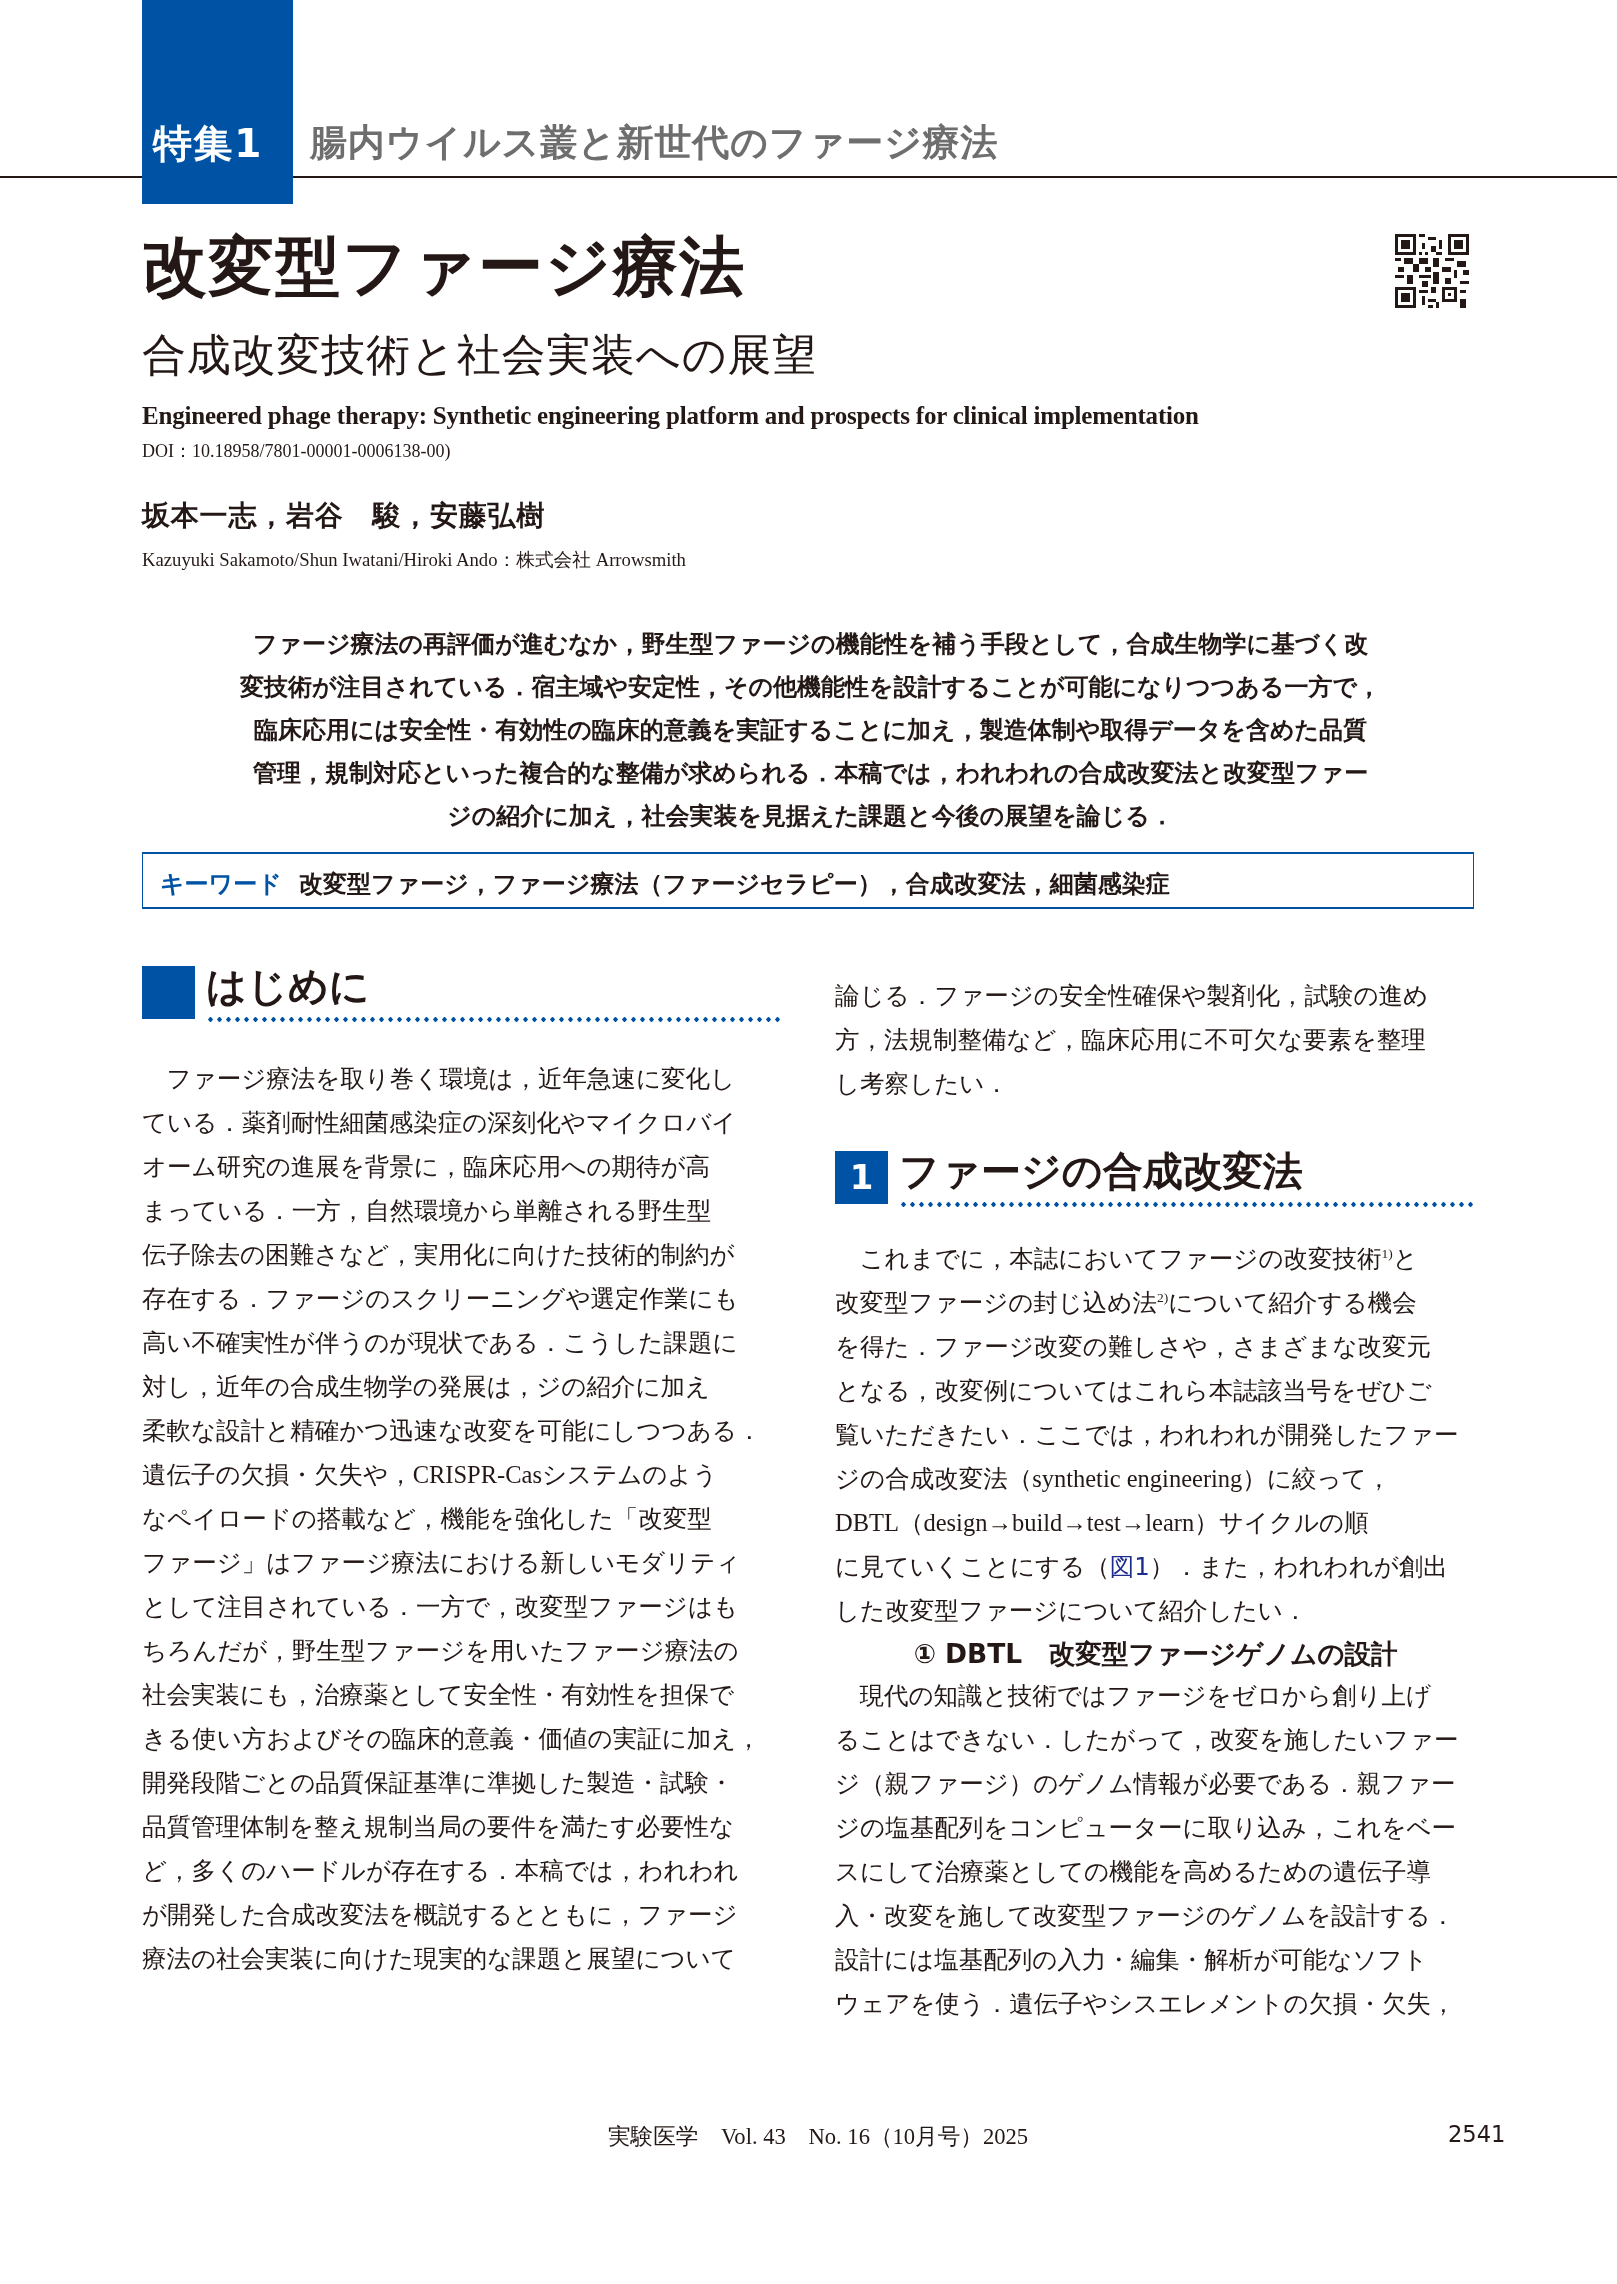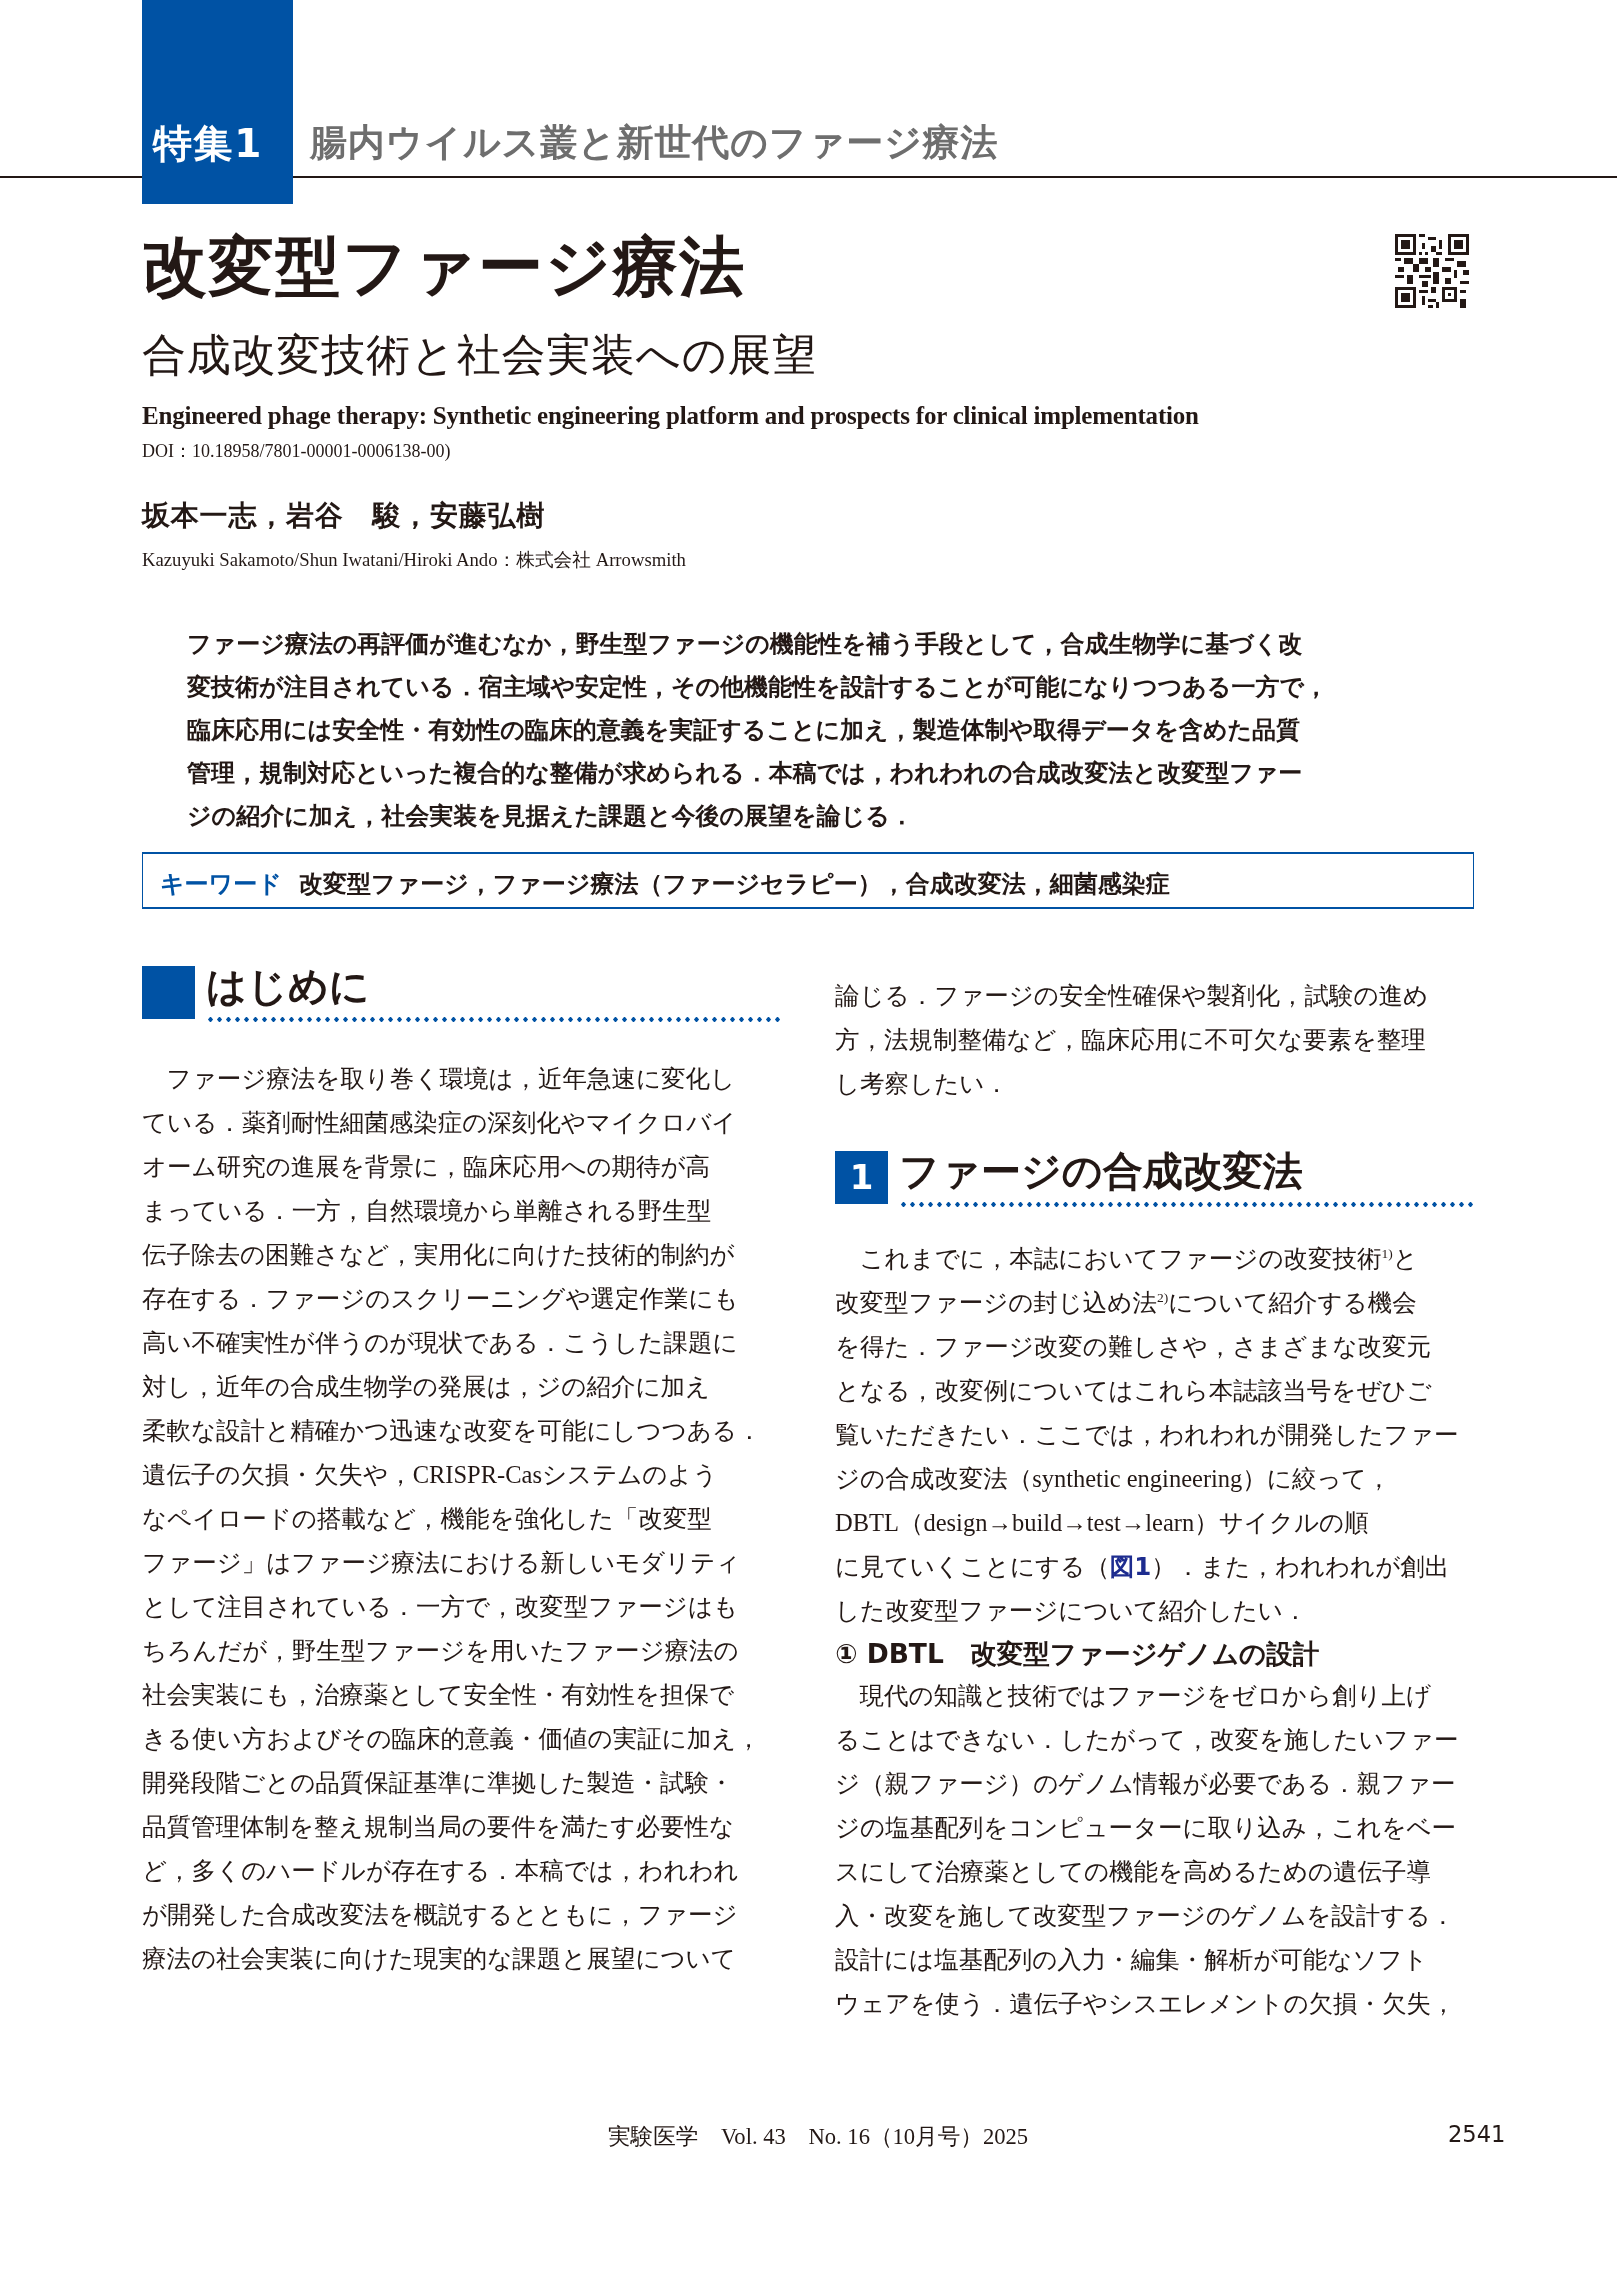--- a/index.html
+++ b/index.html
@@ -1,18 +1,18 @@
 <!DOCTYPE html>
 <html style="font-size:12.5px"><head>
 <meta charset="utf-8">
 <style>
   html, body { margin: 0; padding: 0; background: #ffffff; }
   body { width: 1618px; height: 2284px; position: relative; overflow: hidden;
          font-family: "DejaVu Serif", "Liberation Serif", serif; color: #231815; }
-  .sans { font-family: "DejaVu Sans", "Liberation Sans", sans-serif; }
+  .sans { font-family: "DejaVu Sans", "Liberation Sans", sans-serif; text-align: center; }
   .serif { font-family: "Liberation Serif", "DejaVu Serif", serif; }
 
   
   .feature-band { position: absolute; left: 142px; top: 0; width: 151px; height: 204px; background: #0052a4; }
   .feature-label { position: absolute; left: 153px; top: 117px; font-size: 39px; font-weight: bold; color: #ffffff; letter-spacing: 1.6px; }
   .header-rule { position: absolute; left: 0; right: 0; top: 176px; height: 2.3px; background: #231815; }
   .feature-title { position: absolute; left: 310px; top: 118px; font-size: 37px; font-weight: bold; color: #6e6e6e; letter-spacing: 0.8px; }
 
   .qr { position: absolute; left: 1395px; top: 234px; width: 74px; height: 74px; }
 
@@ -37,21 +37,21 @@
 
   .sec-head { position: relative; height: 55px; margin-bottom: 0; }
   .sec-box { position: absolute; left: 0; top: 7.8px; width: 53px; height: 53px; background: #0052a4; color: #fff; font-weight: bold; font-size: 34px; text-align: center; line-height: 53px; }
   .sec-title { position: absolute; left: 64px; top: 4.7px; font-size: 40px; font-weight: bold; line-height: 47px; }
   .sec-dots { position: absolute; left: 64px; right: 0; top: 59px; height: 4.7px;
               background-image: radial-gradient(circle, #0052a4 2px, transparent 2.3px);
               background-size: 9px 4.7px; background-repeat: repeat-x; }
 
   .subsec { font-size: 26.5px; font-weight: bold; line-height: 41px; }
   .sup { font-size: 0.55em; vertical-align: super; line-height: 0; }
-  .figref { color: #1d2c8f; font-weight: bold; }
+  .figref { color: #1d2c8f; font-weight: normal; }
 
   .footer-journal { position: absolute; left: 608px; top: 2121px; font-size: 22.6px; }
   .footer-page { position: absolute; left: 1448px; top: 2121px; font-size: 22.6px; }
 </style>
 </head>
 <body>
 
 <div class="header-rule"></div>
 <div class="feature-band"></div>
 <div class="feature-label sans">特集1</div>

